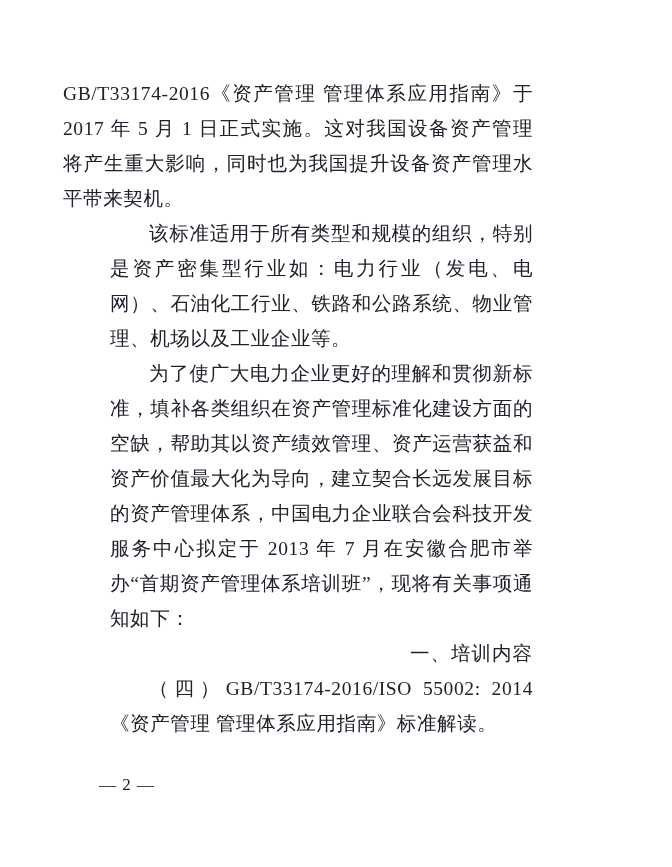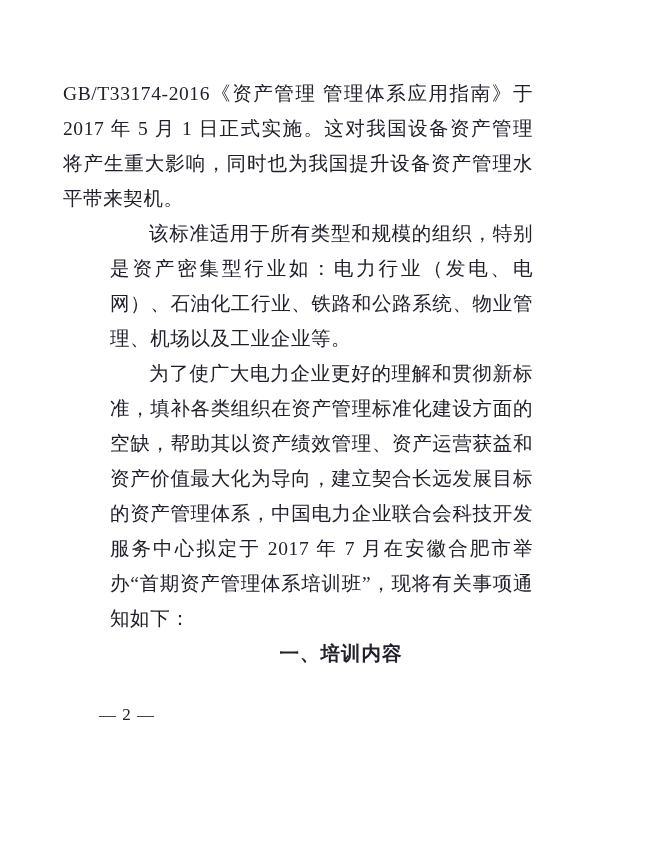--- a/index.html
+++ b/index.html
@@ -29,22 +29,22 @@
     text-align: justify;
     text-justify: inter-ideograph;
     letter-spacing: 0.6px;
   }
   .indent {
     text-indent: 2em;
     margin-left: 47px;
   }
   .heading {
     font-family: "Liberation Sans", "DejaVu Sans", sans-serif;
-    font-weight: bold;
-    text-align: center;
+    font-weight: normal;
+    text-align: right;
     letter-spacing: 1px;
   }
   .footer {
     margin-top: 34px;
     margin-left: 36px;
     font-size: 17px;
     line-height: 20px;
     letter-spacing: 1px;
     color: #20202a;
     font-family: "Liberation Serif", "DejaVu Serif", serif;
@@ -52,23 +52,24 @@
 </style>
 </head>
 <body>
 
 <div class="page">
 
   <p class="para">GB/T33174-2016《资产管理 管理体系应用指南》于 2017 年 5 月 1 日正式实施。这对我国设备资产管理将产生重大影响，同时也为我国提升设备资产管理水平带来契机。</p>
 
   <p class="para indent">该标准适用于所有类型和规模的组织，特别是资产密集型行业如：电力行业（发电、电网）、石油化工行业、铁路和公路系统、物业管理、机场以及工业企业等。</p>
 
-  <p class="para indent">为了使广大电力企业更好的理解和贯彻新标准，填补各类组织在资产管理标准化建设方面的空缺，帮助其以资产绩效管理、资产运营获益和资产价值最大化为导向，建立契合长远发展目标的资产管理体系，中国电力企业联合会科技开发服务中心拟定于 2017 年 7 月在安徽合肥市举办“首期资产管理体系培训班”，现将有关事项通知如下：</p>
+  <p class="para indent">为了使广大电力企业更好的理解和贯彻新标准，填补各类组织在资产管理标准化建设方面的空缺，帮助其以资产绩效管理、资产运营获益和资产价值最大化为导向，建立契合长远发展目标的资产管理体系，中国电力企业联合会科技开发服务中心拟定于 2013 年 7 月在安徽合肥市举办“首期资产管理体系培训班”，现将有关事项通知如下：</p>
 
   <p class="para indent heading">一、培训内容</p>
 
 
 
 
+  <p class="para indent">（四）GB/T33174-2016/ISO 55002: 2014《资产管理 管理体系应用指南》标准解读。</p>
 
   <div class="footer">— 2 —</div>
 
 </div>
 
 </body></html>

